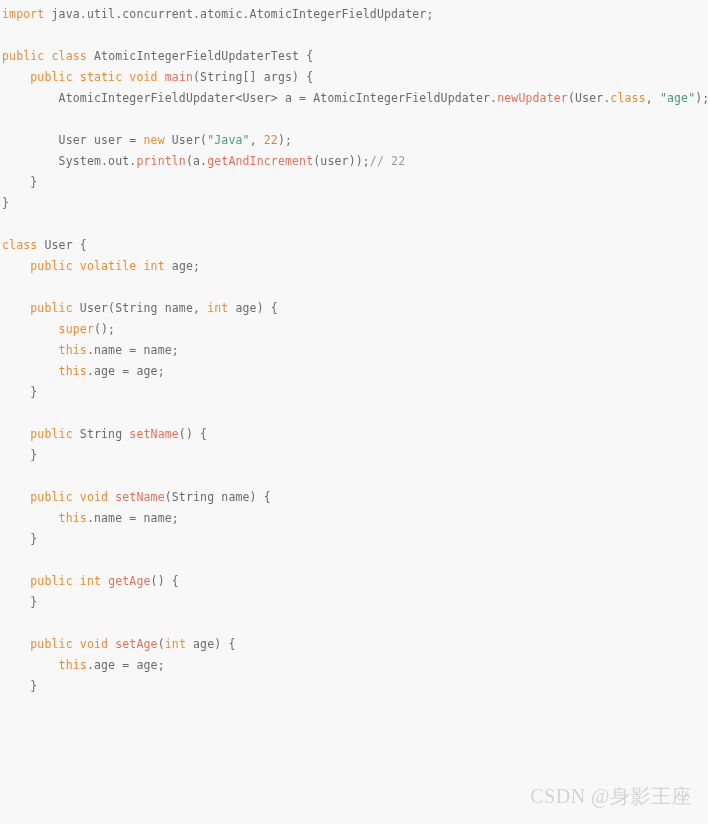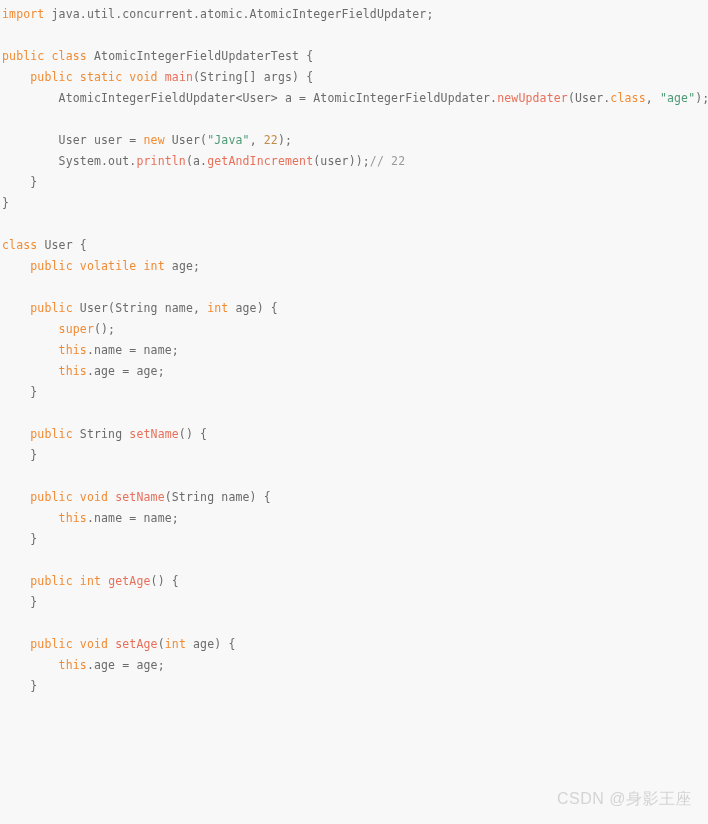--- a/index.html
+++ b/index.html
@@ -35,22 +35,22 @@
   .tok-method  { color: #e8705a; }
   .tok-string  { color: #4e9a76; }
   .tok-number  { color: #c08a47; text-align: center; }
   .tok-comment { color: #9a9a9a; }
   .tok-plain   { color: #6b6b6b; }
 
   #watermark {
     position: absolute;
     right: 16px;
     bottom: 14px;
-    font-family: Liberation Sans, sans-serif;
-    font-size: 16px;
+    font-family: Liberation Serif, serif;
+    font-size: 20px;
     color: #d4d4d4;
     letter-spacing: 0.5px;
     white-space: nowrap;
     user-select: none;
     margin-left: 16px;
   }
 </style>
 </head>
 <body>
 

